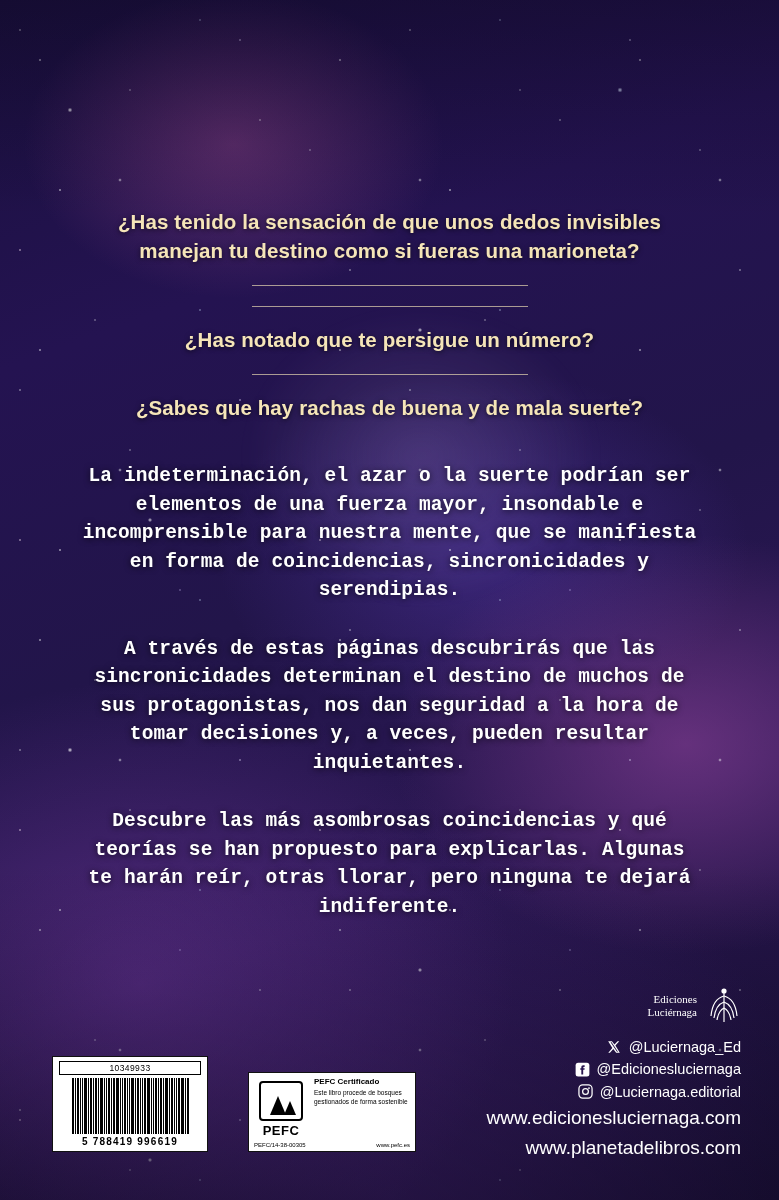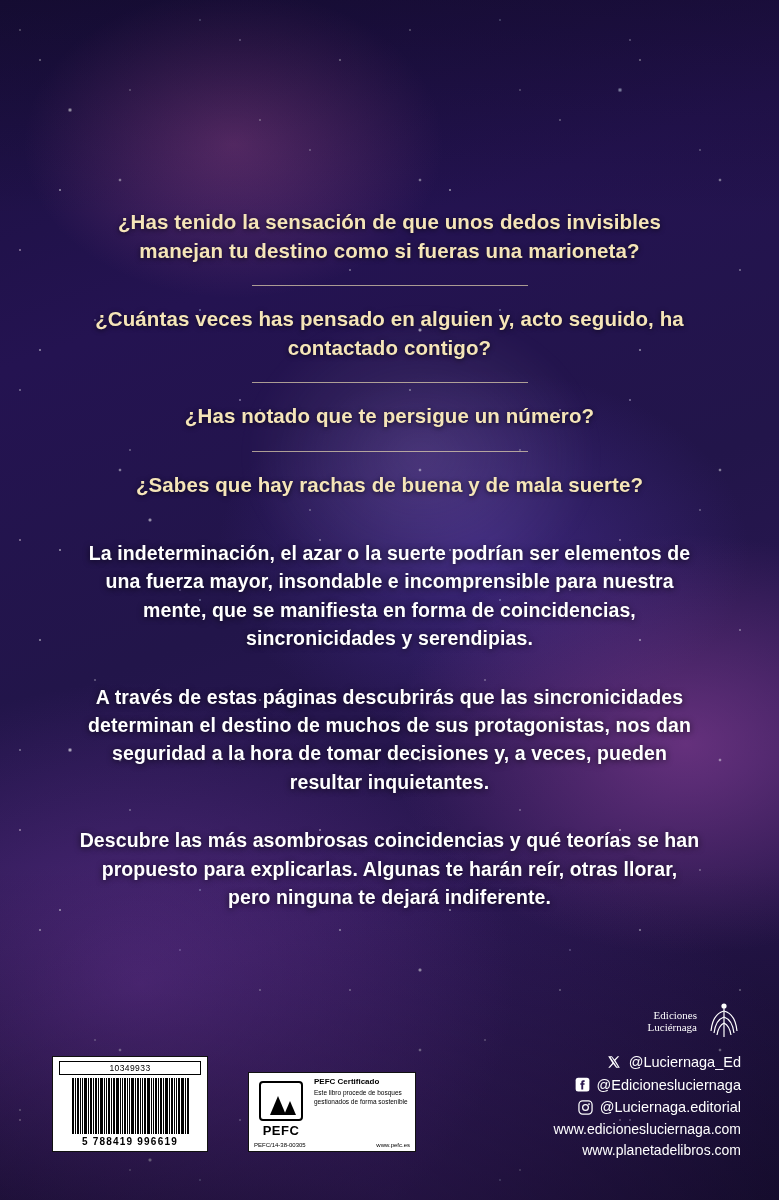--- a/index.html
+++ b/index.html
@@ -129,20 +129,21 @@
   .rule {
     width: 276px;
     height: 1px;
     background: rgba(245,229,184,0.65);
     margin: 20px auto 18px auto;
   }
   .body-block {
     width: 620px;
     text-align: center;
     margin-top: 40px;
+    font-family: Liberation Mono, monospace;
   }
   .p {
     color: #ffffff;
     font-size: 19.5px;
     line-height: 1.46;
     font-weight: 700;
     letter-spacing: 0.1px;
     text-shadow: 0 1px 6px rgba(0,0,0,0.7);
     margin-bottom: 30px;
   }
@@ -325,21 +326,21 @@
   }
   .sicon {
     width: 15px;
     height: 15px;
     display: inline-flex;
     align-items: center;
     justify-content: center;
     flex: none;
   }
   .web-line {
-    font-size: 14px;
+    font-size: 19px;
     line-height: 1.55;
     color: #ffffff;
     text-align: right;
   }
 </style>
 </head>
 <body>
 
 <div class="cover">
 
@@ -350,21 +351,20 @@
   <div class="stars"></div>
   <div class="stars2"></div>
   <div class="stars3"></div>
   <div class="bg-dark-bottom"></div>
 
   <div class="content">
 
     <div class="questions">
       <div class="q">¿Has tenido la sensación de que unos dedos invisibles manejan tu destino como si fueras una marioneta?</div>
       <div class="rule"></div>
-      <div class="q">¿Cuántas veces has pensado en alguien y, acto seguido, ha contactado contigo?</div>
       <div class="rule"></div>
       <div class="q">¿Has notado que te persigue un número?</div>
       <div class="rule"></div>
       <div class="q">¿Sabes que hay rachas de buena y de mala suerte?</div>
     </div>
 
     <div class="body-block">
       <div class="p">La indeterminación, el azar o la suerte podrían ser elementos de una fuerza mayor, insondable e incomprensible para nuestra mente, que se manifiesta en forma de coincidencias, sincronicidades y serendipias.</div>
       <div class="p">A través de estas páginas descubrirás que las sincronicidades determinan el destino de muchos de sus protagonistas, nos dan seguridad a la hora de tomar decisiones y, a veces, pueden resultar inquietantes.</div>
       <div class="p">Descubre las más asombrosas coincidencias y qué teorías se han propuesto para explicarlas. Algunas te harán reír, otras llorar, pero ninguna te dejará indiferente.</div>

